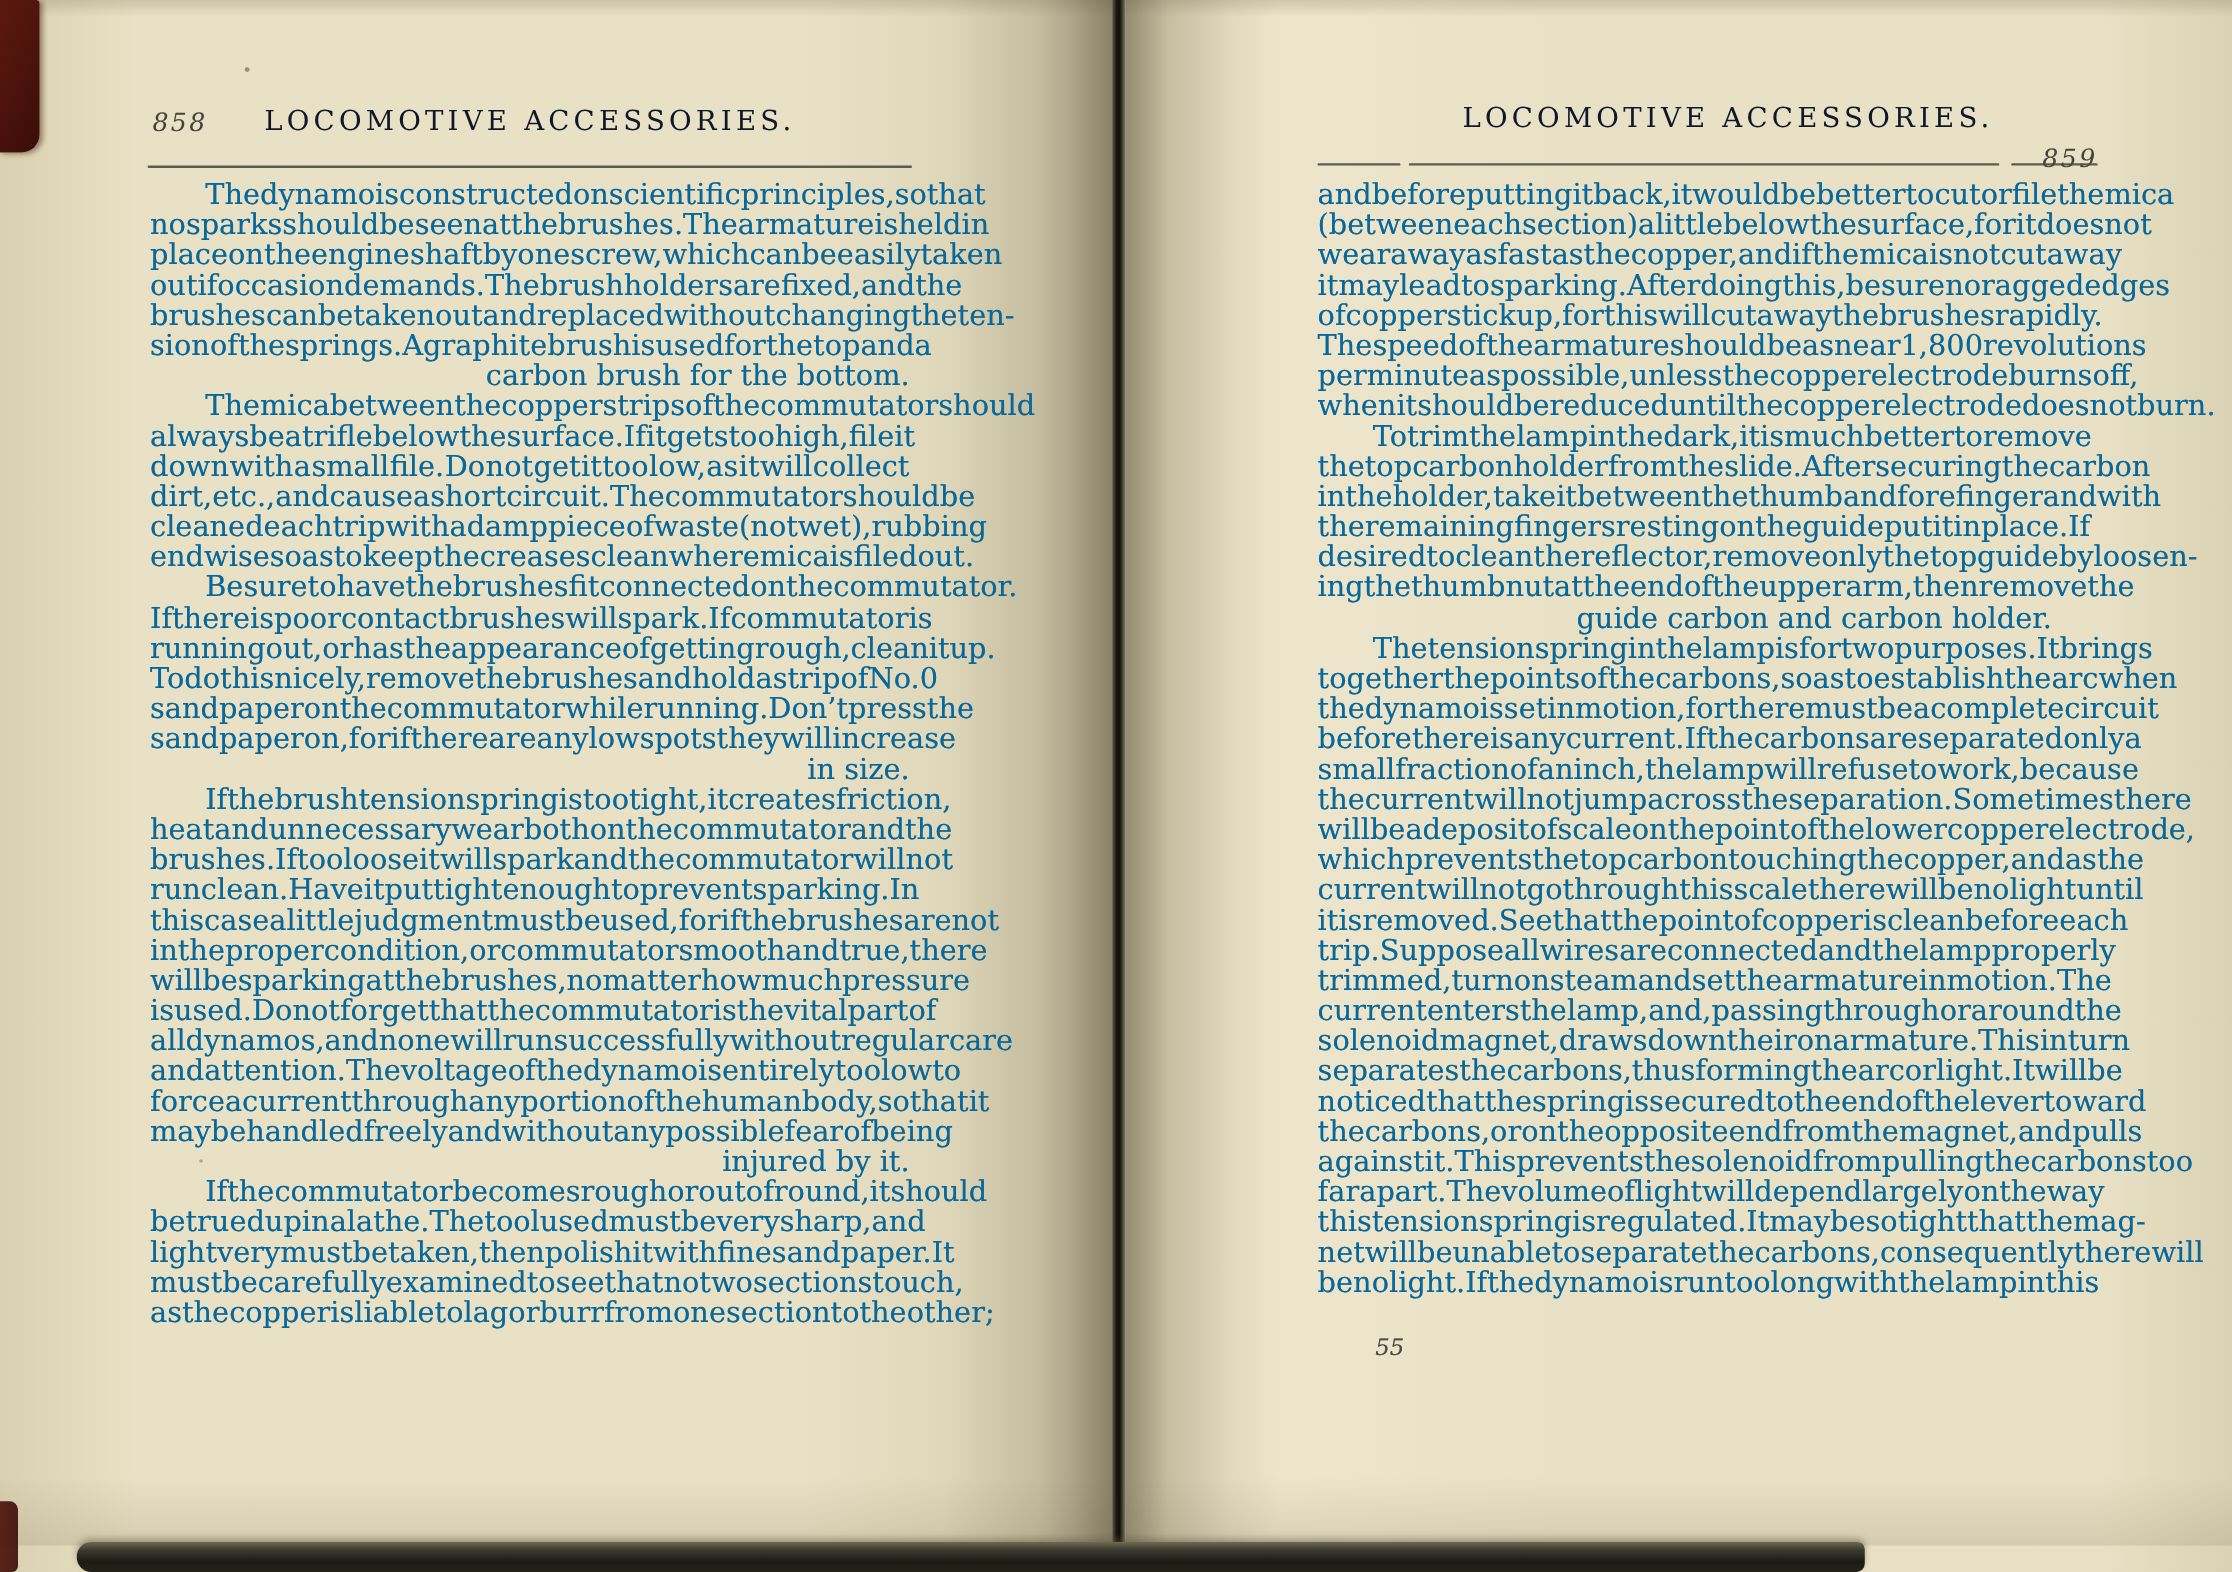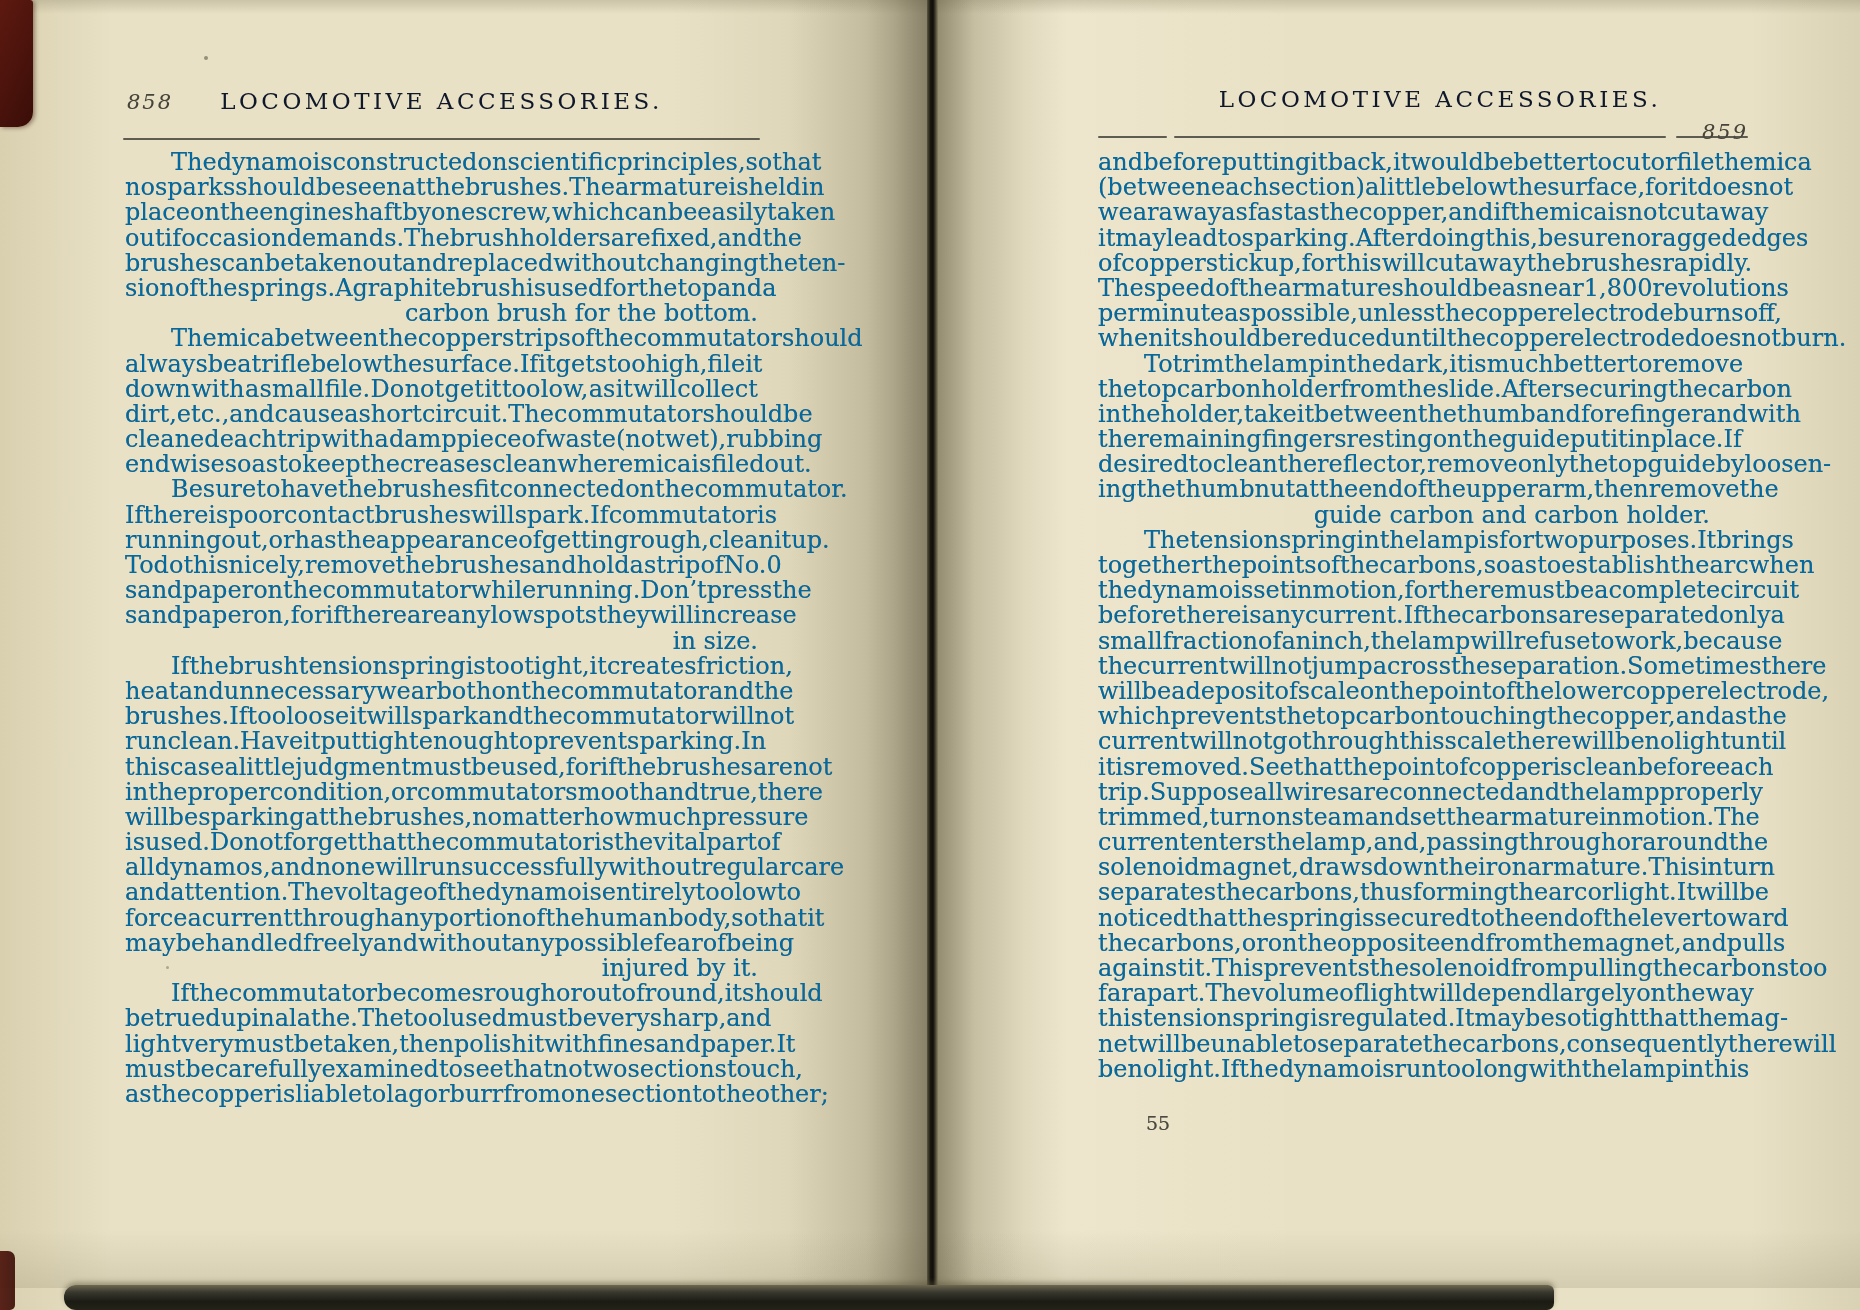--- a/index.html
+++ b/index.html
@@ -41,21 +41,21 @@
   .running-title{position:absolute;text-align:center;font-size:23px;letter-spacing:3.5px;color:#0f172a;}
   .rule-seg{position:absolute;height:2px;background:#4a4940;opacity:.88;border-radius:1px;}
   
   .body-col{position:absolute;color:#0369a1;font-size:24px;
     text-shadow:0 0 .5px rgba(71,70,57,.55);}
   .line{display:flex;justify-content:space-between;align-items:baseline;
     height:25.2px;line-height:25.2px;white-space:nowrap;}
   .line.ind{padding-left:46px;}
   .line.pe{display:block;text-align:right;}
   #signature-mark{position:absolute;left:1146px;top:1112px;font-size:19px;color:#4a493f;
-    text-shadow:0 0 .5px rgba(71,70,57,.5);}
+    text-shadow:0 0 .5px rgba(71,70,57,.5);font-style:italic;}
 </style>
 </head>
 <body>
 
 <div id="stage">
 
   <div class="tint" id="tint-left"></div>
   <div class="tint" id="tint-right"></div>
   <div class="tint" id="tint-top"></div>
   <div class="tint" id="tint-bottom"></div>

